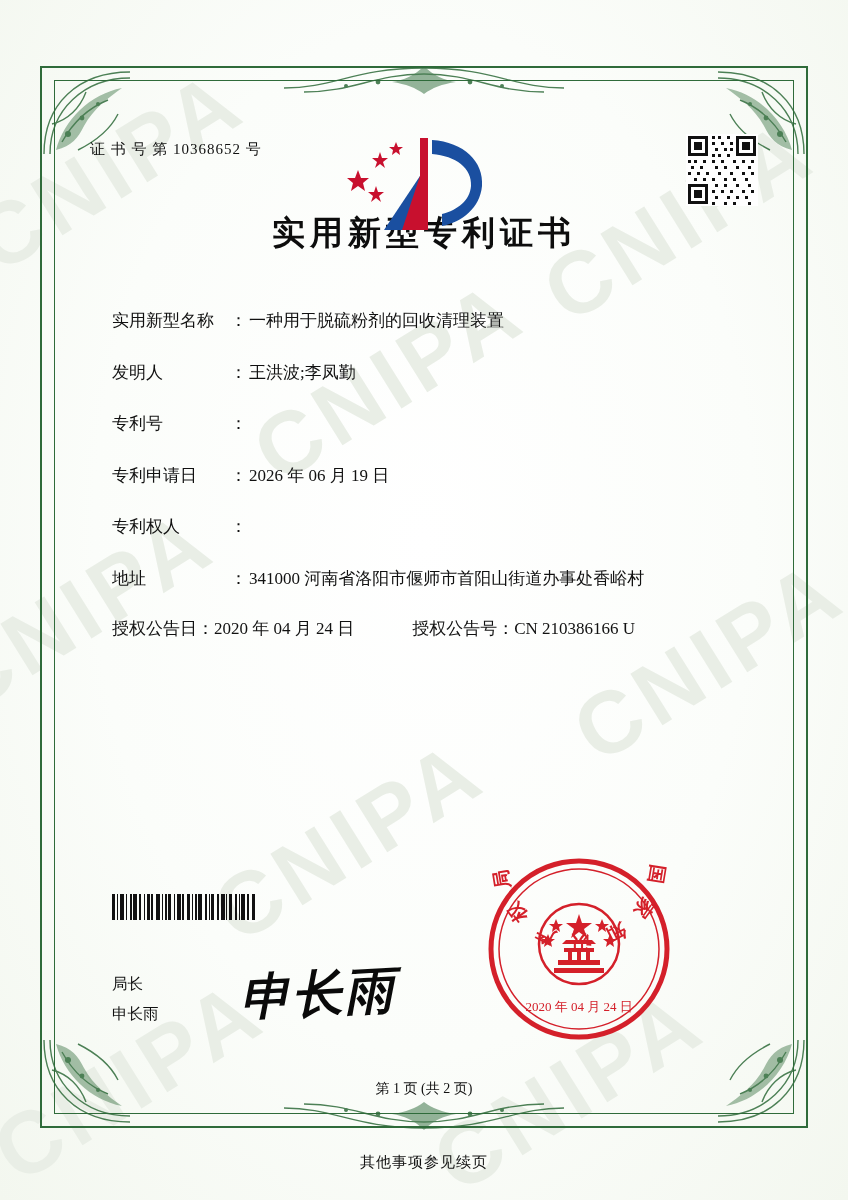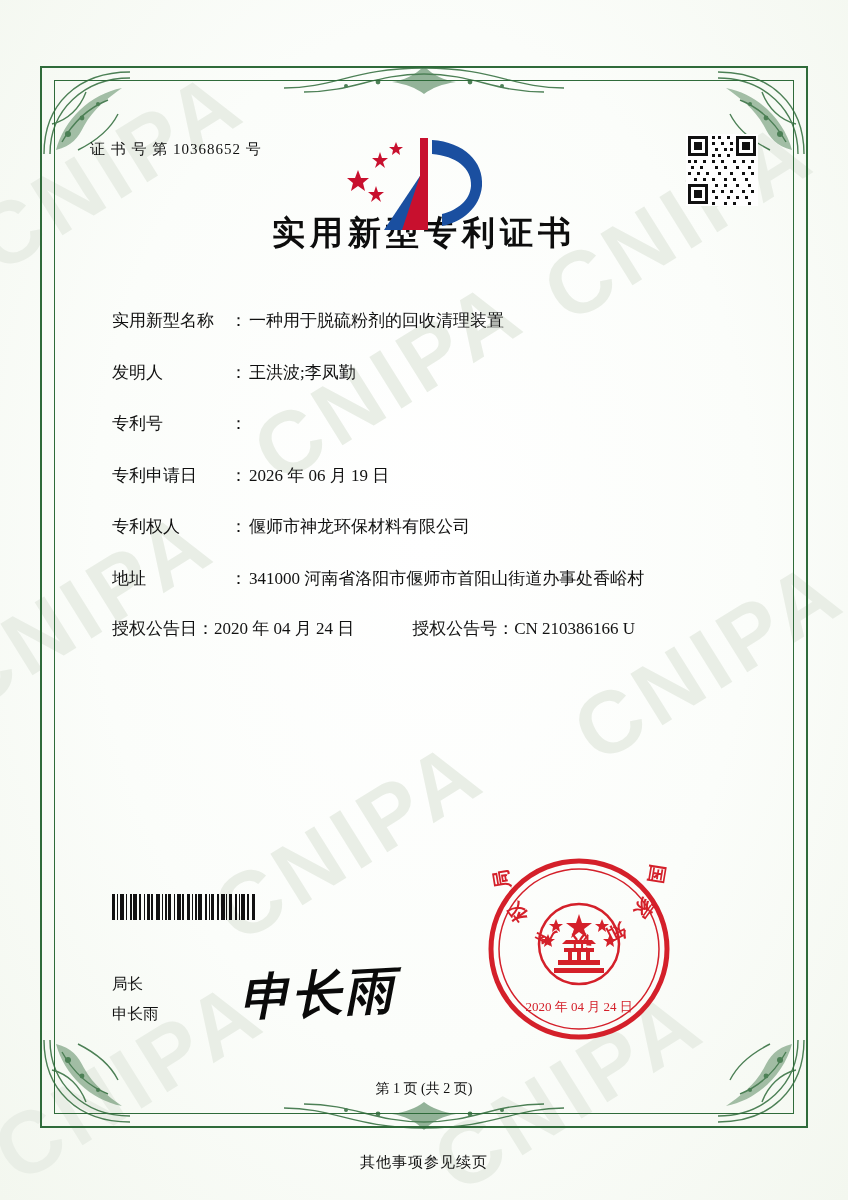--- a/index.html
+++ b/index.html
@@ -449,21 +449,20 @@
         <span class="f-label">专利申请日</span>
         <span class="f-colon">：</span>
         <span class="f-value">2026 年 06 月 19 日</span>
       </div>
 
       <div class="field">
         <span class="f-label spread">
           <span>专利权人</span>
         </span>
         <span class="f-colon">：</span>
-        <span class="f-value">偃师市神龙环保材料有限公司</span>
       </div>
 
       <div class="field">
         <span class="f-label spread">
           <span>地址</span>
         </span>
         <span class="f-colon">：</span>
         <span class="f-value">341000 河南省洛阳市偃师市首阳山街道办事处香峪村</span>
       </div>
 

